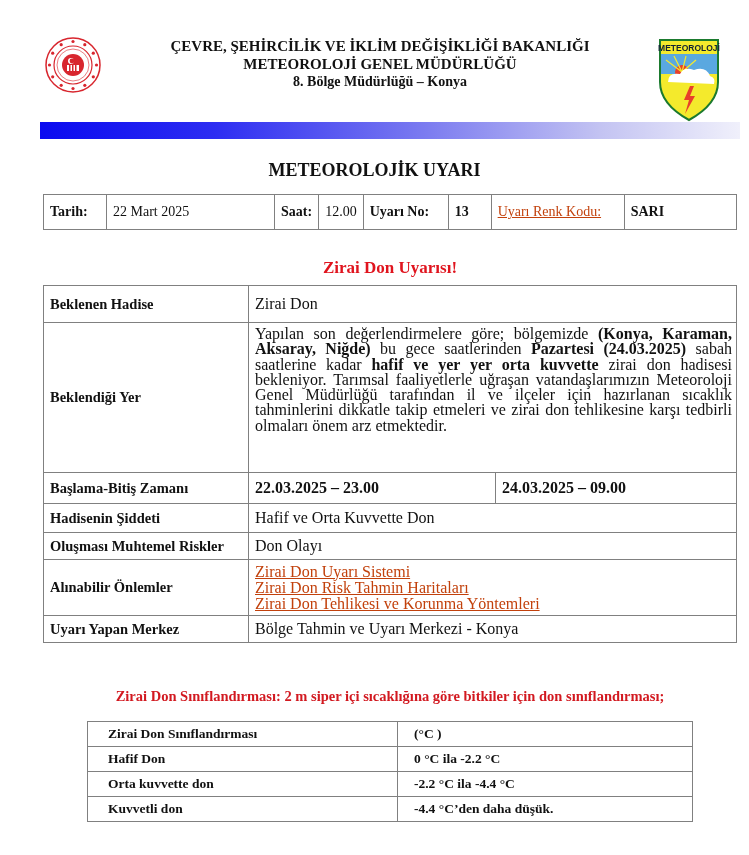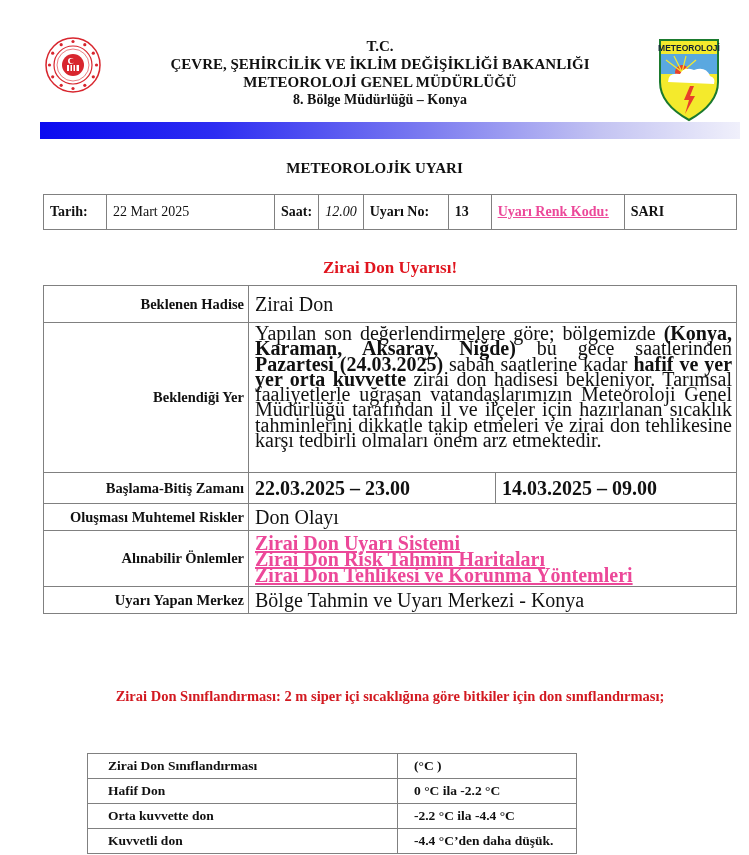--- a/index.html
+++ b/index.html
@@ -5,30 +5,30 @@
   html, body { margin: 0; padding: 0; background: #ffffff; }
   body { width: 749px; height: 855px; position: relative; overflow: hidden;
          font-family: "Liberation Serif", serif; color: #111; }
   .abs { position: absolute; }
   .header-text { left: 120px; width: 520px; top: 37px; text-align: center; font-weight: bold; line-height: 18px; font-size: 15px; }
   .header-text .l4 { font-size: 14px; }
   .emblem { left: 45px; top: 37px; width: 56px; height: 56px; }
   .meteo-logo { left: 658px; top: 38px; width: 62px; height: 84px; }
   .bar { left: 40px; top: 122px; width: 700px; height: 17px;
          background: linear-gradient(to right, #0a0af0 0%, #2d2df2 25%, #7b7bf0 55%, #c3c3f2 80%, #f0f0fb 100%); }
-  .title1 { left: 0; width: 749px; top: 160px; text-align: center; font-weight: bold; font-size: 15px; }
+  .title1 { left: 0; width: 749px; top: 160px; text-align: center; font-weight: bold; font-size: 18px; }
   table { border-collapse: collapse; position: absolute; }
   td { border: 1px solid #808080; padding: 0 6px; font-size: 14px; vertical-align: middle; }
   .info td { height: 34px; }
   .b { font-weight: bold; }
   .c { }
-  a.lnk { color: #ec4899; text-decoration: underline; font-weight: bold; cursor: pointer; }
+  a.lnk { color: #c2410c; text-decoration: underline; font-weight: normal; cursor: pointer; }
   .title2 { left: 0; width: 780px; top: 258px; text-align: center; font-weight: bold; color: #e0141e; font-size: 17px; }
-  .main td { font-size: 20px; padding: 0 4px 0 6px; }
-  .main td.lab { font-weight: bold; font-size: 14.5px; text-align: right; }
+  .main td { font-size: 16px; padding: 0 4px 0 6px; }
+  .main td.lab { font-weight: bold; font-size: 14.5px; }
   .desc { text-align: justify; font-size: 13.3px; line-height: 15.3px; vertical-align: top; padding-top: 3px !important; }
   .links { line-height: 16px; }
   .links a { display: block; }
   .title3 { left: 0; width: 780px; top: 688px; text-align: center; font-weight: bold; color: #d21920; font-size: 14.5px; }
   .cls td { font-weight: bold; font-size: 13.5px; height: 24px; padding-left: 20px; }
   .cls td.v { padding-left: 16px; }
 </style>
 </head>
 <body>
 
@@ -55,21 +55,20 @@
         <circle cx="16.2" cy="48.3" r="1.6"></circle>
         <circle cx="7.7" cy="39.8" r="1.6"></circle>
       <circle cx="4.5" cy="28" r="1.6"></circle>
         <circle cx="7.7" cy="16.2" r="1.6"></circle>
         <circle cx="16.2" cy="7.7" r="1.6"></circle>
     </g>
   </svg>
 </div>
 
 <div class="abs header-text">
-  <div>T.C.</div>
   <div>ÇEVRE, ŞEHİRCİLİK VE İKLİM DEĞİŞİKLİĞİ BAKANLIĞI</div>
   <div>METEOROLOJİ GENEL MÜDÜRLÜĞÜ</div>
   <div class="l4">8. Bölge Müdürlüğü – Konya</div>
 </div>
 
 <div class="abs meteo-logo">
   <svg width="62" height="84" viewBox="0 0 62 84">
     <path d="M2 2 H60 V44 Q60 66 31 82 Q2 66 2 44 Z" fill="#f4ea2c" stroke="#1b7a2e" stroke-width="2"></path>
     <rect x="3" y="3" width="56" height="13" fill="#f4ea2c"></rect>
     <path d="M3 16 H59 V36 H3 Z" fill="#5aa8e0"></path>
@@ -89,21 +88,21 @@
 <div class="abs bar"></div>
 
 <div class="abs title1">METEOROLOJİK UYARI</div>
 
 <table class="info" style="left:43px; top:194px; width:694px;">
   <tbody>
       <tr>
     <td class="b" style="width:50px;margin-left:12px;">Tarih:</td>
     <td class="c" style="width:155px;">22 Mart 2025</td>
     <td class="b" style="width:30px;">Saat:</td>
-    <td class="c" style="width:25px;font-style:italic;">12.00</td>
+    <td class="c" style="width:25px;">12.00</td>
     <td class="b" style="width:72px;">Uyarı No:</td>
     <td class="c" style="width:30px;font-weight:bold;">13</td>
     <td class="c" style="width:120px;"><a class="lnk">Uyarı Renk Kodu:</a></td>
     <td class="c b">SARI</td>
   </tr>
 </tbody>
   </table>
 
 <div class="abs title2">Zirai Don Uyarısı!</div>
 
@@ -113,21 +112,25 @@
     <td class="lab" style="width:194px;">Beklenen Hadise</td>
     <td colspan="2">Zirai Don</td>
   </tr>
   <tr style="height:150px;">
     <td class="lab">Beklendiği Yer</td>
     <td colspan="2" class="desc"><span>Yapılan son değerlendirmelere göre; bölgemizde </span><b>(Konya, Karaman, Aksaray, Niğde)</b><span> bu gece saatlerinden </span><b>Pazartesi (24.03.2025)</b><span> sabah saatlerine kadar </span><b>hafif ve yer yer orta kuvvette</b><span> zirai don hadisesi bekleniyor. Tarımsal faaliyetlerle uğraşan vatandaşlarımızın Meteoroloji Genel Müdürlüğü tarafından il ve ilçeler için hazırlanan sıcaklık tahminlerini dikkatle takip etmeleri ve zirai don tehlikesine karşı tedbirli olmaları önem arz etmektedir.</span></td>
   </tr>
   <tr style="height:31px;">
     <td class="lab">Başlama-Bitiş Zamanı</td>
     <td class="b" style="width:236px;">22.03.2025 – 23.00</td>
-    <td class="b">14.03.2025 – 09.00</td>
+    <td class="b">24.03.2025 – 09.00</td>
+  </tr>
+  <tr style="height:29px;">
+    <td class="lab">Hadisenin Şiddeti</td>
+    <td colspan="2">Hafif ve Orta Kuvvette Don</td>
   </tr>
   <tr style="height:27px;">
     <td class="lab">Oluşması Muhtemel Riskler</td>
     <td colspan="2">Don Olayı</td>
   </tr>
   <tr style="height:56px;">
     <td class="lab">Alınabilir Önlemler</td>
     <td colspan="2" class="links">
       <a class="lnk">Zirai Don Uyarı Sistemi</a>
       <a class="lnk">Zirai Don Risk Tahmin Haritaları</a>
@@ -136,21 +139,21 @@
   </tr>
   <tr style="height:27px;">
     <td class="lab">Uyarı Yapan Merkez</td>
     <td colspan="2">Bölge Tahmin ve Uyarı Merkezi - Konya</td>
   </tr>
 </tbody>
   </table>
 
 <div class="abs title3">Zirai Don Sınıflandırması: 2 m siper içi sıcaklığına göre bitkiler için don sınıflandırması;</div>
 
-<table class="cls" style="left:87px; top:721px; width:490px;margin-top:32px;">
+<table class="cls" style="left:87px; top:721px; width:606px;">
   <tbody>
       <tr>
     <td style="width:283px;">Zirai Don Sınıflandırması</td>
     <td class="v">(°C )</td>
   </tr>
   <tr>
     <td>Hafif Don</td>
     <td class="v">0 °C ila -2.2 °C</td>
   </tr>
   <tr>

